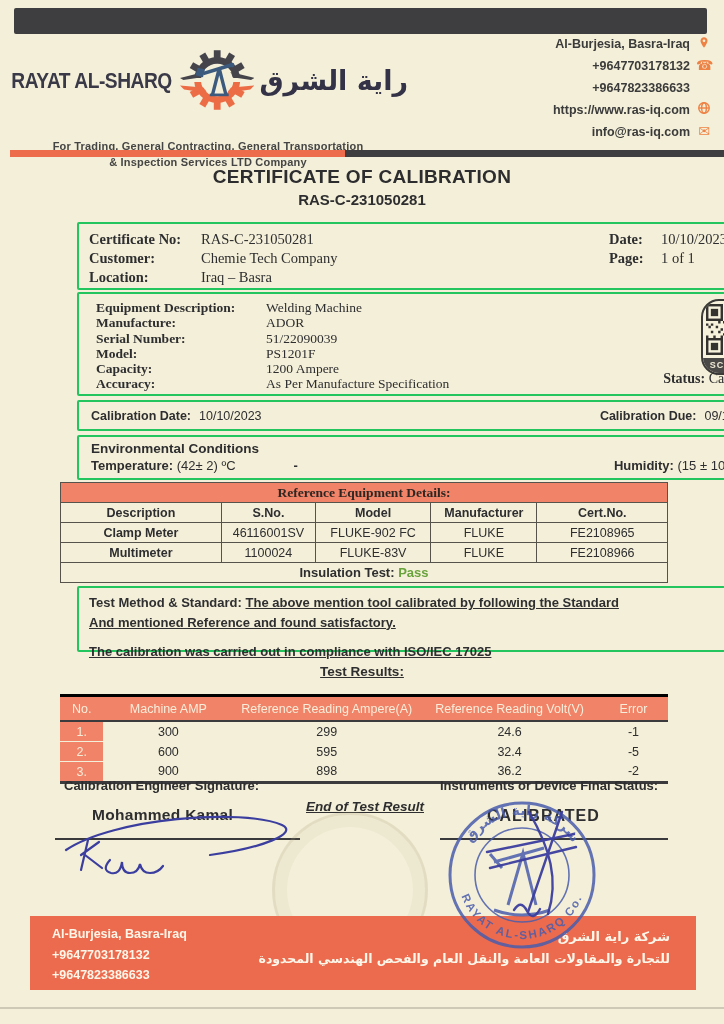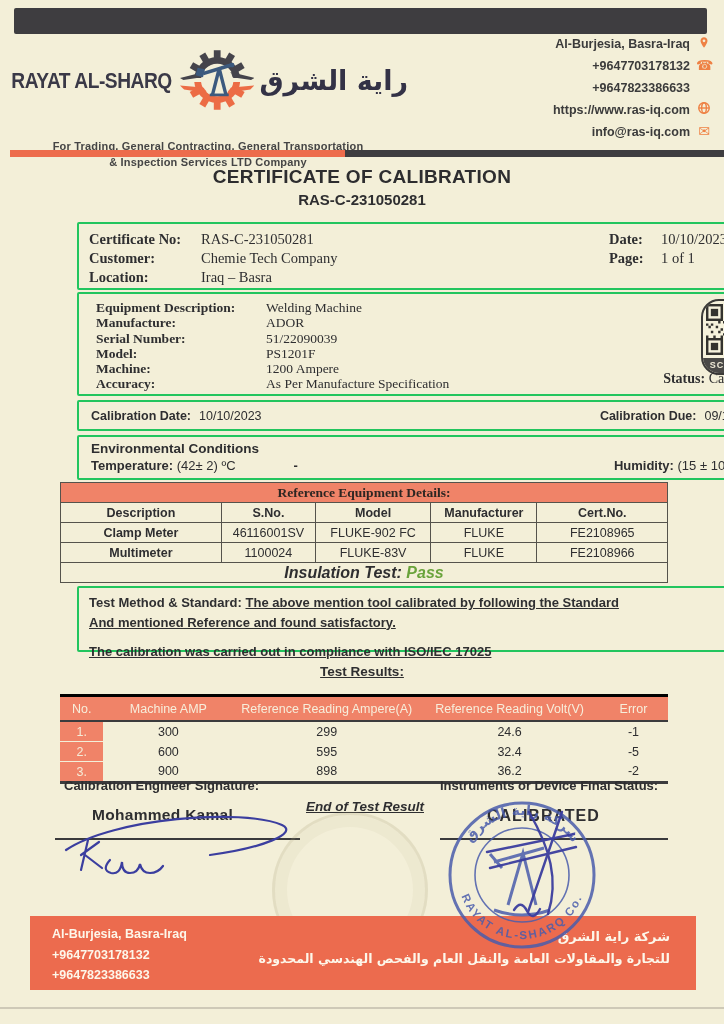--- a/index.html
+++ b/index.html
@@ -56,21 +56,21 @@
   .env-dash { margin-left:58px; font-weight:bold; }
   .env-right { margin-left:auto; }
   .b4-lbl { font-weight:bold; }
 
   table { border-collapse:collapse; }
   .ref-table { position:absolute; left:60px; top:482px; width:608px; font-size:12.5px; }
   .ref-table td, .ref-table th { border:1.5px solid #55534c; text-align:center; padding:0; height:19px; }
   .rt-title { background:#f08368; font-family:"Liberation Serif",serif; font-weight:bold; font-size:13.5px; color:#2d2622; }
   .rt-head { font-weight:bold; font-size:12.5px; }
   .rt-desc { font-weight:bold; }
-  .rt-foot { font-weight:bold; font-size:16px;font-style:italic; }
+  .rt-foot { font-weight:bold; font-size:13px; }
   .pass { color:#69a33b; }
 
   .box6 { top:586px; height:66px; padding:5px 10px; font-size:13px; font-weight:bold; line-height:1.5; color:#2f2f31; }
   .u { text-decoration:underline; }
   .tm-gap { height:10px; }
 
   .test-heading { position:absolute; left:0; top:664px; width:724px; text-align:center; font-weight:bold; font-size:13.5px; text-decoration:underline; }
 
   .tr-table { position:absolute; left:60px; top:694px; width:608px; font-size:12.5px;
               border-top:3px solid #000000; border-bottom:3px solid #3b3b3d; }
@@ -230,21 +230,21 @@
     </div>
     <div class="eq-row">
       <span class="eq-lbl">Serial Number:</span>
       <span>51/22090039</span>
     </div>
     <div class="eq-row">
       <span class="eq-lbl">Model:</span>
       <span>PS1201F</span>
     </div>
     <div class="eq-row">
-      <span class="eq-lbl">Machine:</span>
+      <span class="eq-lbl">Capacity:</span>
       <span>1200 Ampere</span>
     </div>
     <div class="eq-row">
       <span class="eq-lbl">Accuracy:</span>
       <span>As Per Manufacture Specification</span>
     </div>
 
     <div class="qr-block">
       <div class="qr-pad">
         <svg viewBox="0 0 21 21">

